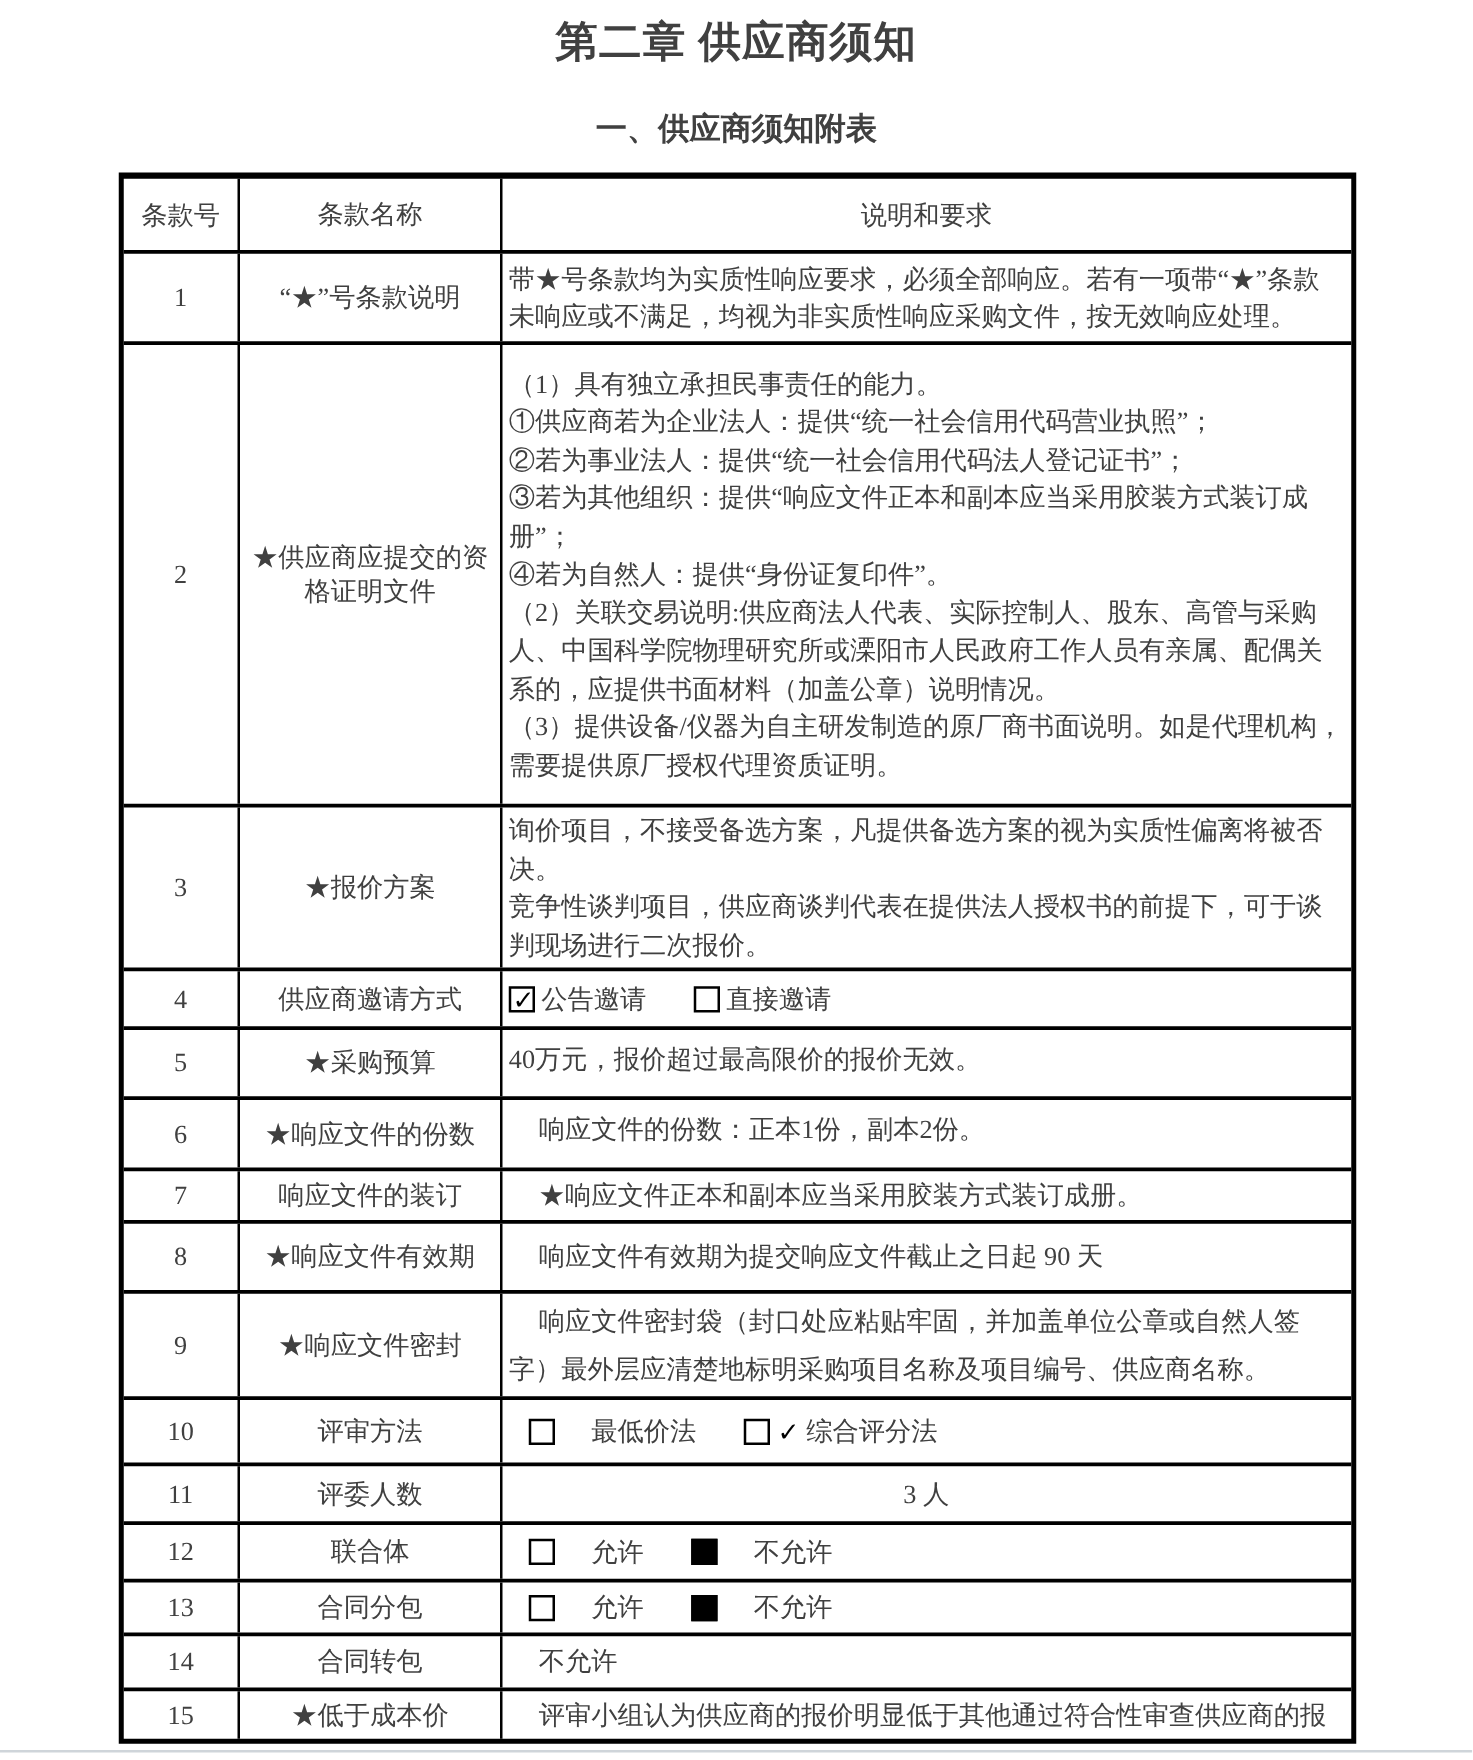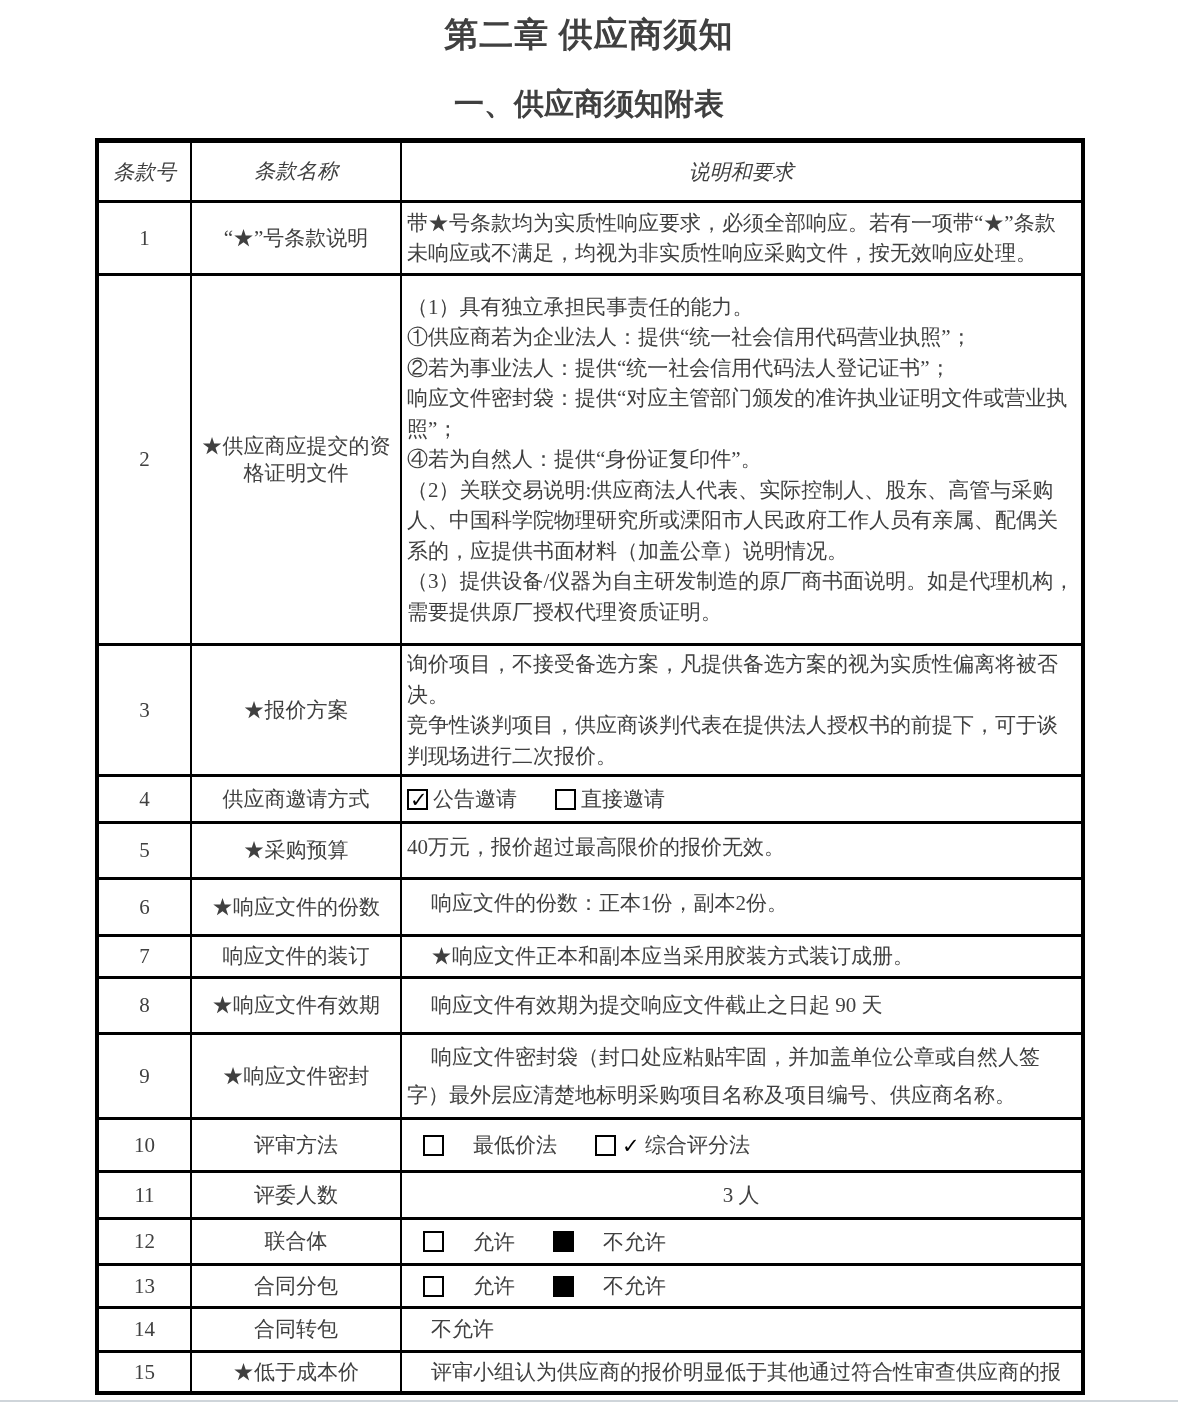--- a/index.html
+++ b/index.html
@@ -11,21 +11,21 @@
     font-family:"Liberation Serif","DejaVu Serif",serif;
   }
   .title{
     margin:12px 0 0;
     font-size:34px;line-height:46px;
     font-weight:bold;text-align:center;
     letter-spacing:1px;
   }
   .subtitle{
     margin:28px 0 16px;
-    font-size:30px;line-height:36px;
+    font-size:25px;line-height:36px;
     font-weight:bold;text-align:center;
   }
   .tbl{
     box-sizing:border-box;
     margin-left:95px;width:990px;
     border:4px solid #000;border-top-width:5px;
     background:#fff;
   }
   .row{
     display:grid;
@@ -44,21 +44,21 @@
     border-right:2px solid #000;
     display:flex;align-items:center;justify-content:center;
     text-align:center;font-size:21px;line-height:27px;
     padding:2px 4px;
   }
   .c.content{
     display:flex;flex-direction:column;justify-content:center;
     font-size:21px;padding:3px 6px 3px 5px;
   }
   .c.content.vtop{justify-content:flex-start;padding-top:8px;}
-  .head{min-height:60px;font-style:italic;}
+  .head{min-height:60px;}
   .head .c{font-size:21px;}
   .head .content{align-items:center;justify-content:center;flex-direction:row;}
   .line{margin:0;line-height:30.5px;}
   .airy .line{line-height:38px;}
   .line.ind{text-indent:24px;}
   .line.ctr{text-align:center;}
   .opts{display:flex;align-items:center;gap:38px;line-height:30px;}
   .opts.ind{padding-left:16px;}
   .opt{display:inline-flex;align-items:center;}
   .cb{
@@ -101,21 +101,21 @@
             <div class="line">带★号条款均为实质性响应要求，必须全部响应。若有一项带“★”条款未响应或不满足，均视为非实质性响应采购文件，按无效响应处理。</div>
           </div>
         </div>
         <div class="row" style="min-height: 370px;">
           <div class="c no">2</div>
           <div class="c name">★供应商应提交的资格证明文件</div>
           <div class="c content">
             <div class="line">（1）具有独立承担民事责任的能力。</div>
             <div class="line">①供应商若为企业法人：提供“统一社会信用代码营业执照”；</div>
             <div class="line">②若为事业法人：提供“统一社会信用代码法人登记证书”；</div>
-            <div class="line">响应文件密封袋：提供“对应主管部门颁发的准许执业证明文件或营业执照”；</div>
+            <div class="line">③若为其他组织：提供“响应文件正本和副本应当采用胶装方式装订成册”；</div>
             <div class="line">④若为自然人：提供“身份证复印件”。</div>
             <div class="line">（2）关联交易说明:供应商法人代表、实际控制人、股东、高管与采购人、中国科学院物理研究所或溧阳市人民政府工作人员有亲属、配偶关系的，应提供书面材料（加盖公章）说明情况。</div>
             <div class="line">（3）提供设备/仪器为自主研发制造的原厂商书面说明。如是代理机构，需要提供原厂授权代理资质证明。</div>
           </div>
         </div>
         <div class="row" style="min-height: 131px;">
           <div class="c no">3</div>
           <div class="c name">★报价方案</div>
           <div class="c content">
             <div class="line">询价项目，不接受备选方案，凡提供备选方案的视为实质性偏离将被否决。</div>

